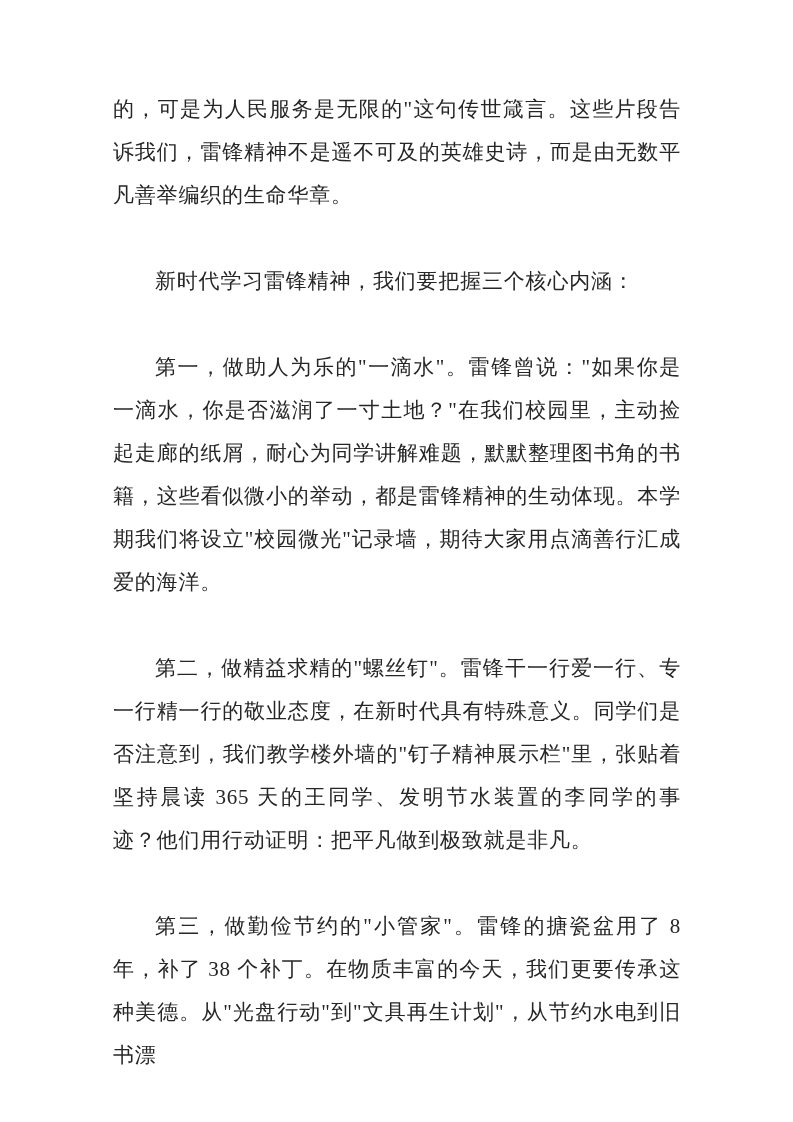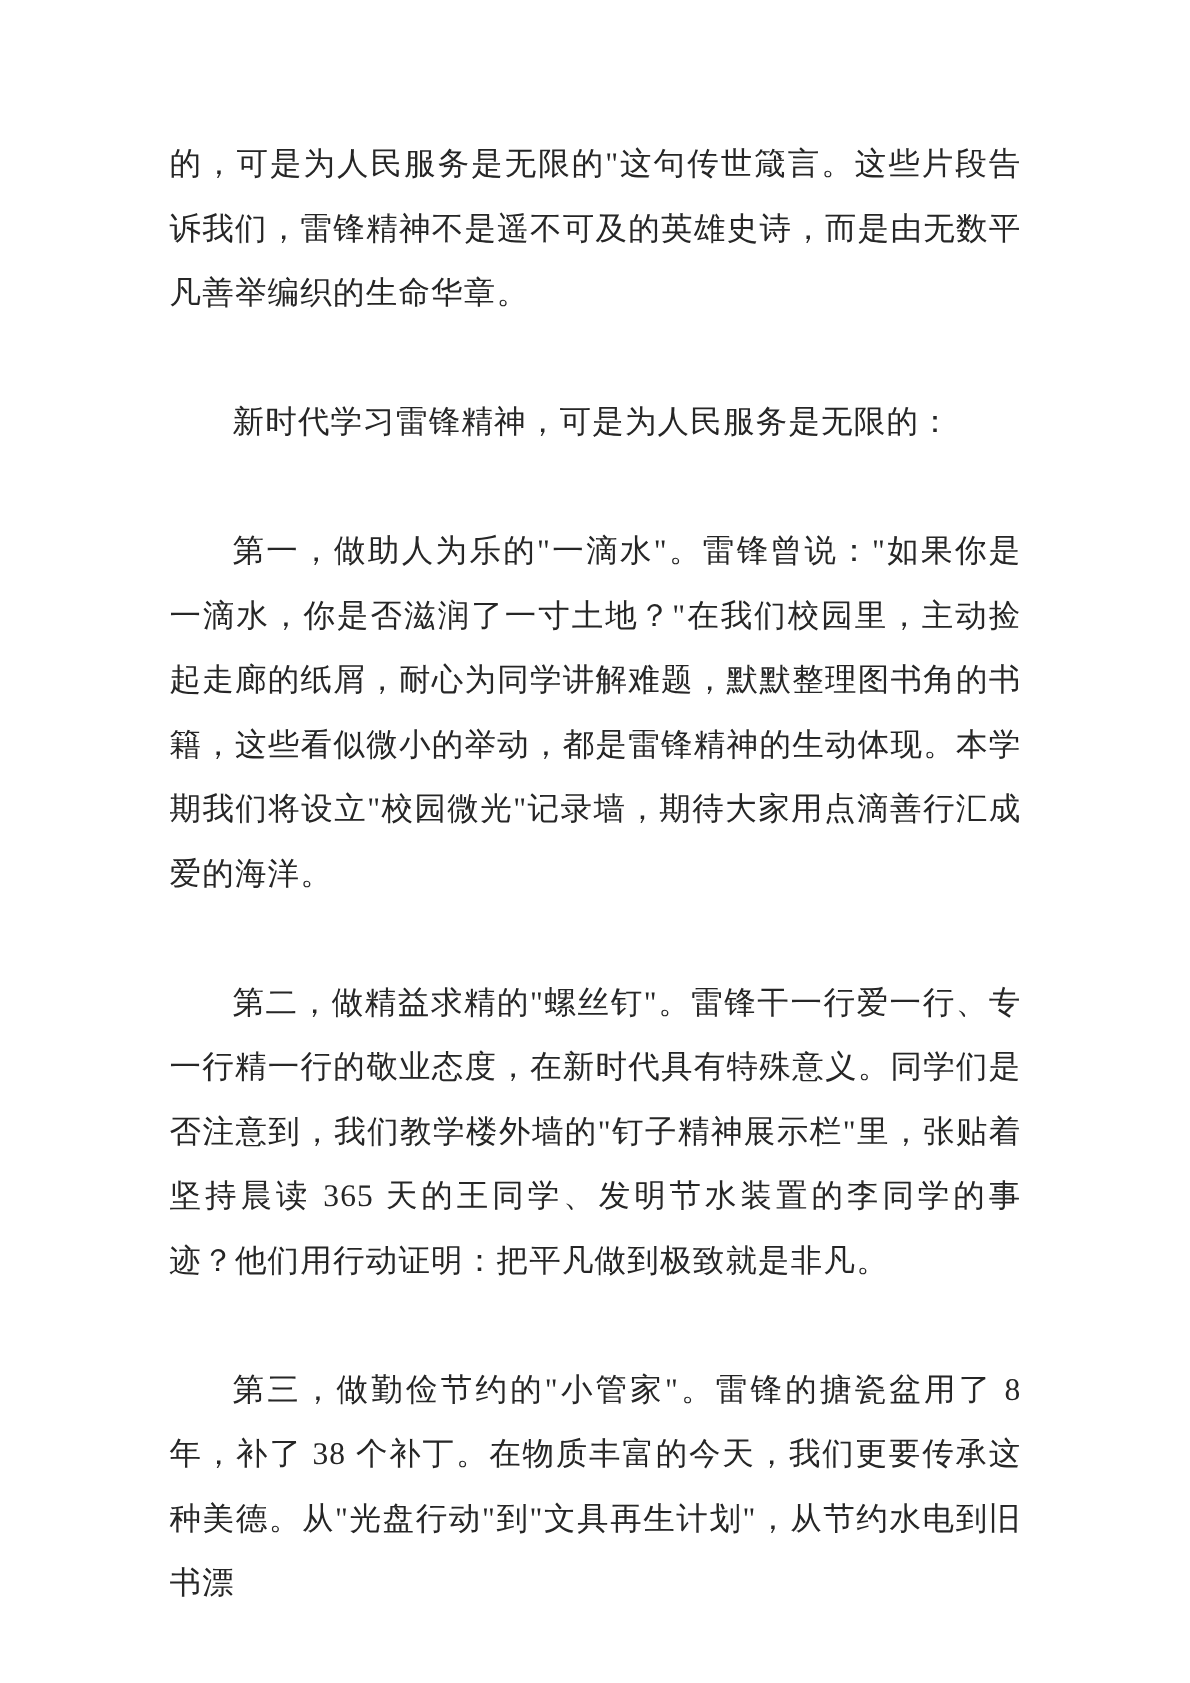--- a/index.html
+++ b/index.html
@@ -32,18 +32,18 @@
   .para.no-indent {
     text-indent: 0;
   }
 </style>
 </head>
 <body>
 
 <div class="page">
   <div class="doc-body">
     <p class="para no-indent">的，可是为人民服务是无限的"这句传世箴言。这些片段告诉我们，雷锋精神不是遥不可及的英雄史诗，而是由无数平凡善举编织的生命华章。</p>
-    <p class="para">新时代学习雷锋精神，可是为人民服务是无限的：</p>
+    <p class="para">新时代学习雷锋精神，我们要把握三个核心内涵：</p>
     <p class="para">第一，做助人为乐的"一滴水"。雷锋曾说："如果你是一滴水，你是否滋润了一寸土地？"在我们校园里，主动捡起走廊的纸屑，耐心为同学讲解难题，默默整理图书角的书籍，这些看似微小的举动，都是雷锋精神的生动体现。本学期我们将设立"校园微光"记录墙，期待大家用点滴善行汇成爱的海洋。</p>
     <p class="para">第二，做精益求精的"螺丝钉"。雷锋干一行爱一行、专一行精一行的敬业态度，在新时代具有特殊意义。同学们是否注意到，我们教学楼外墙的"钉子精神展示栏"里，张贴着坚持晨读 365 天的王同学、发明节水装置的李同学的事迹？他们用行动证明：把平凡做到极致就是非凡。</p>
     <p class="para">第三，做勤俭节约的"小管家"。雷锋的搪瓷盆用了 8 年，补了 38 个补丁。在物质丰富的今天，我们更要传承这种美德。从"光盘行动"到"文具再生计划"，从节约水电到旧书漂</p>
   </div>
 </div>
 
 </body></html>

